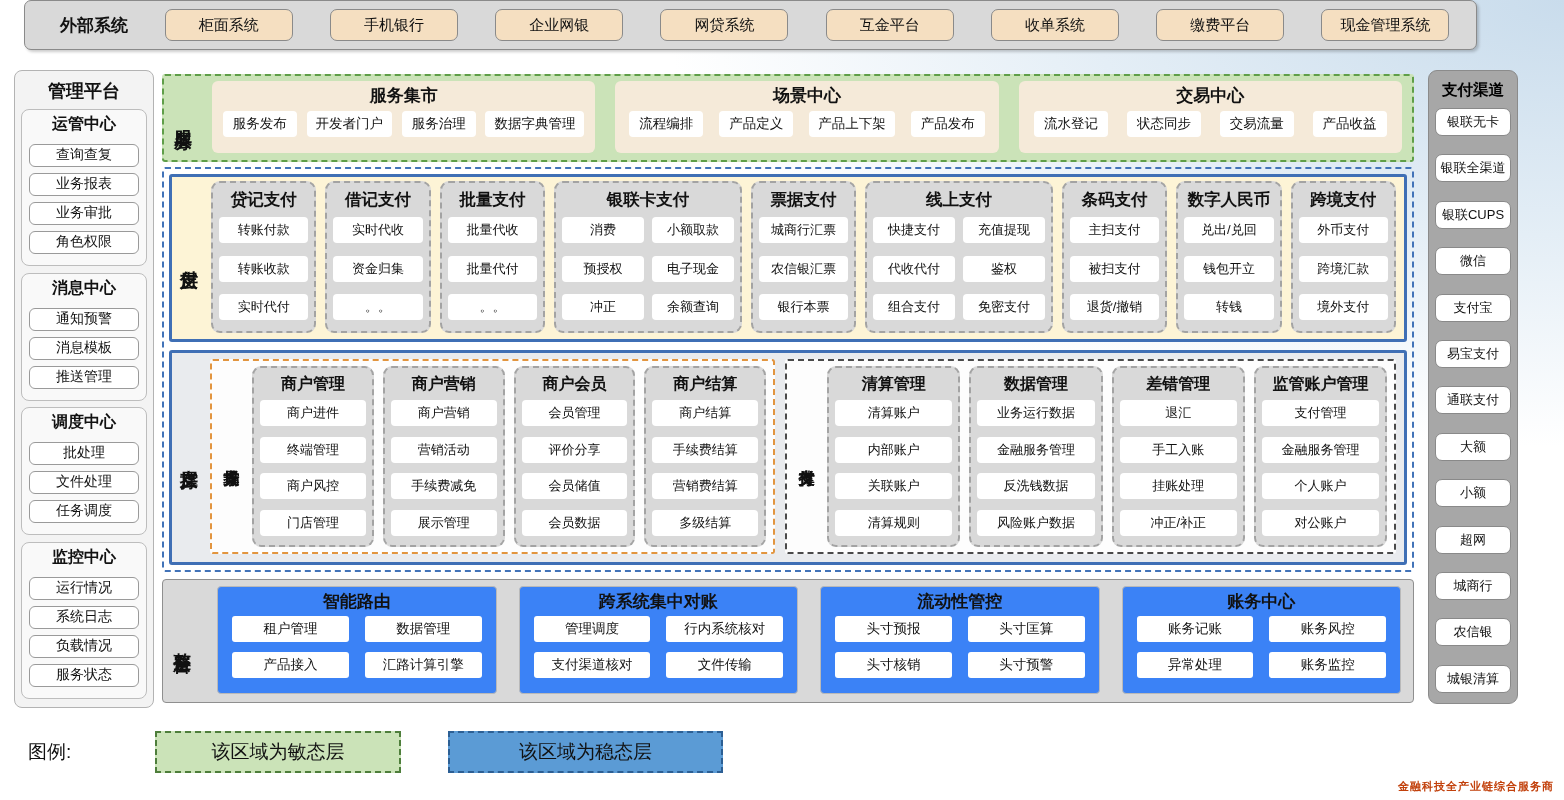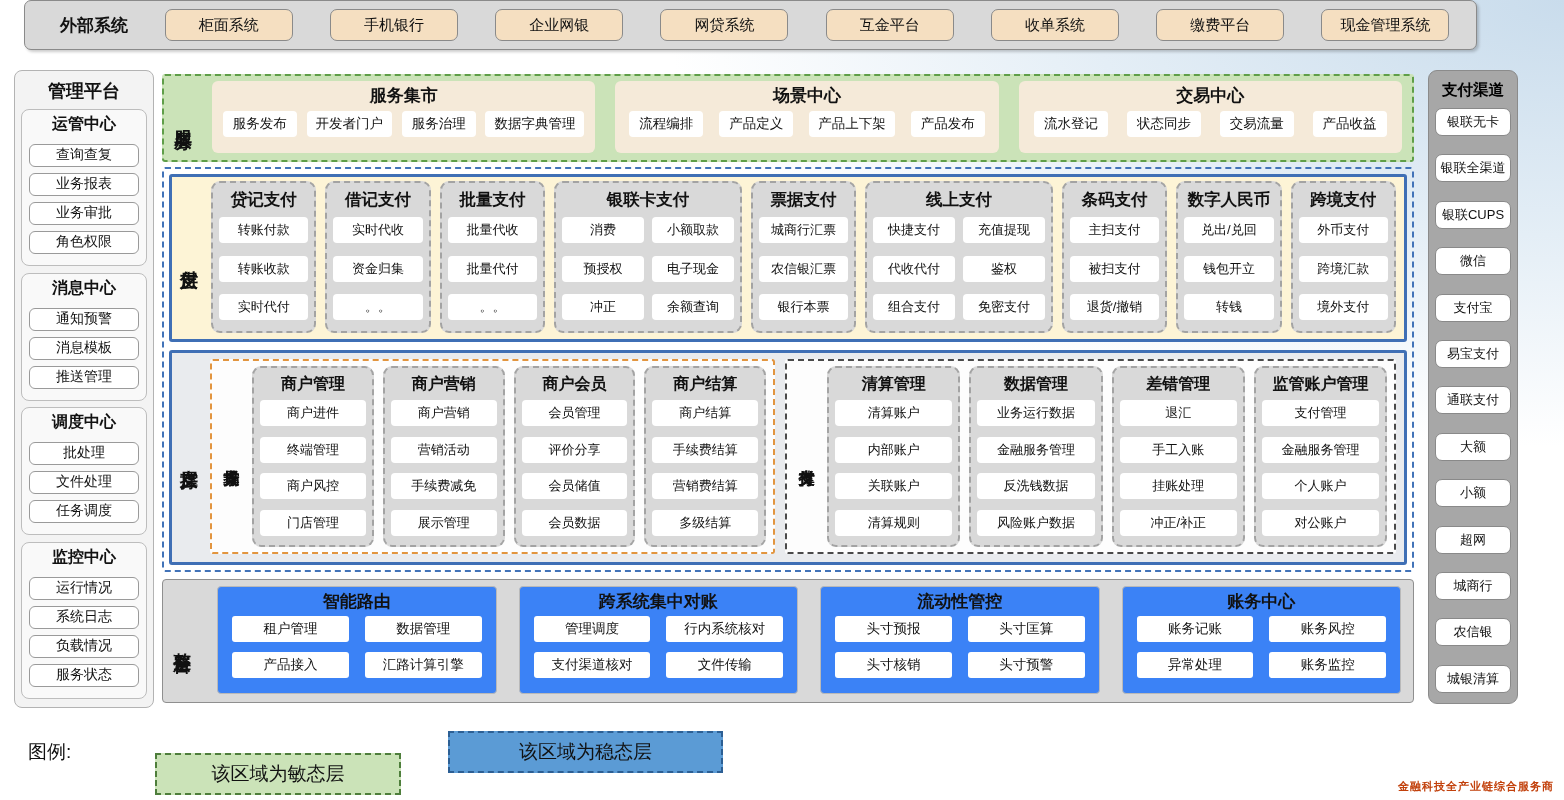--- a/index.html
+++ b/index.html
@@ -91,21 +91,21 @@
     background:#a7a7a7; border:1px solid #8b8b8b; border-radius:9px;
     display:flex; flex-direction:column; padding:7px 6px 10px; }
   .ch-title { color:#000000; font-size:15.5px; font-weight:bold; text-align:center; height:24px; line-height:24px; }
   .ch-items { flex:1; display:flex; flex-direction:column; justify-content:space-between; margin-top:6px; }
   .ch-item { background:#fff; border:1px solid #898989; border-radius:7px;
     height:28px; line-height:26px; font-size:13px; text-align:center; white-space:nowrap; }
 
   
   .legend-label { left:28px; top:739px; font-size:19px; }
   .legend-box { height:42px; line-height:38px; text-align:center; font-size:19px; }
-  .legend-agile { left:155px; top:753px; width:246px; background:#cbe3b8; border:2px dashed #4e7e3b; }
+  .legend-agile { left:155px; top:731px; width:246px; background:#cbe3b8; border:2px dashed #4e7e3b; }
   .legend-stable { left:448px; top:731px; width:275px; background:#5b9bd5; border:2px dashed #2c5f94; }
 
   
   .logo { right:10px; bottom:6px; display:flex; flex-direction:column; align-items:center; }
   .logo-row { display:flex; align-items:center; gap:6px; }
   .logo-text { display:flex; flex-direction:column; align-items:flex-start; }
   .brand-name { color:#c8102e; font-size:29px; font-weight:bold; font-style:italic; letter-spacing:1px; line-height:1; }
   .brand-company { color:#c8102e; font-size:20px; letter-spacing:4px; line-height:1.15; }
   .brand-tagline { color:#c2410c; font-size:11px; font-weight:bold; margin-top:15px; letter-spacing:1px; }
 </style>

